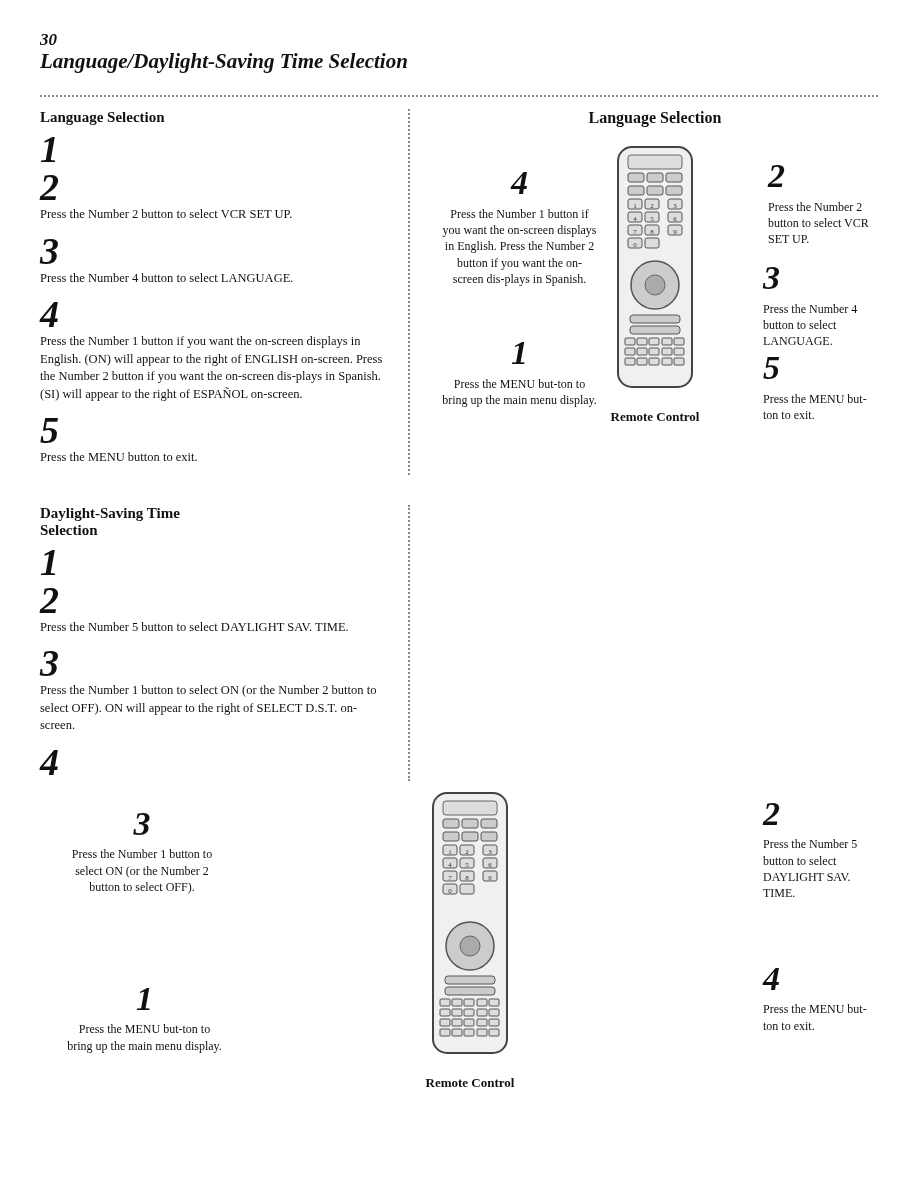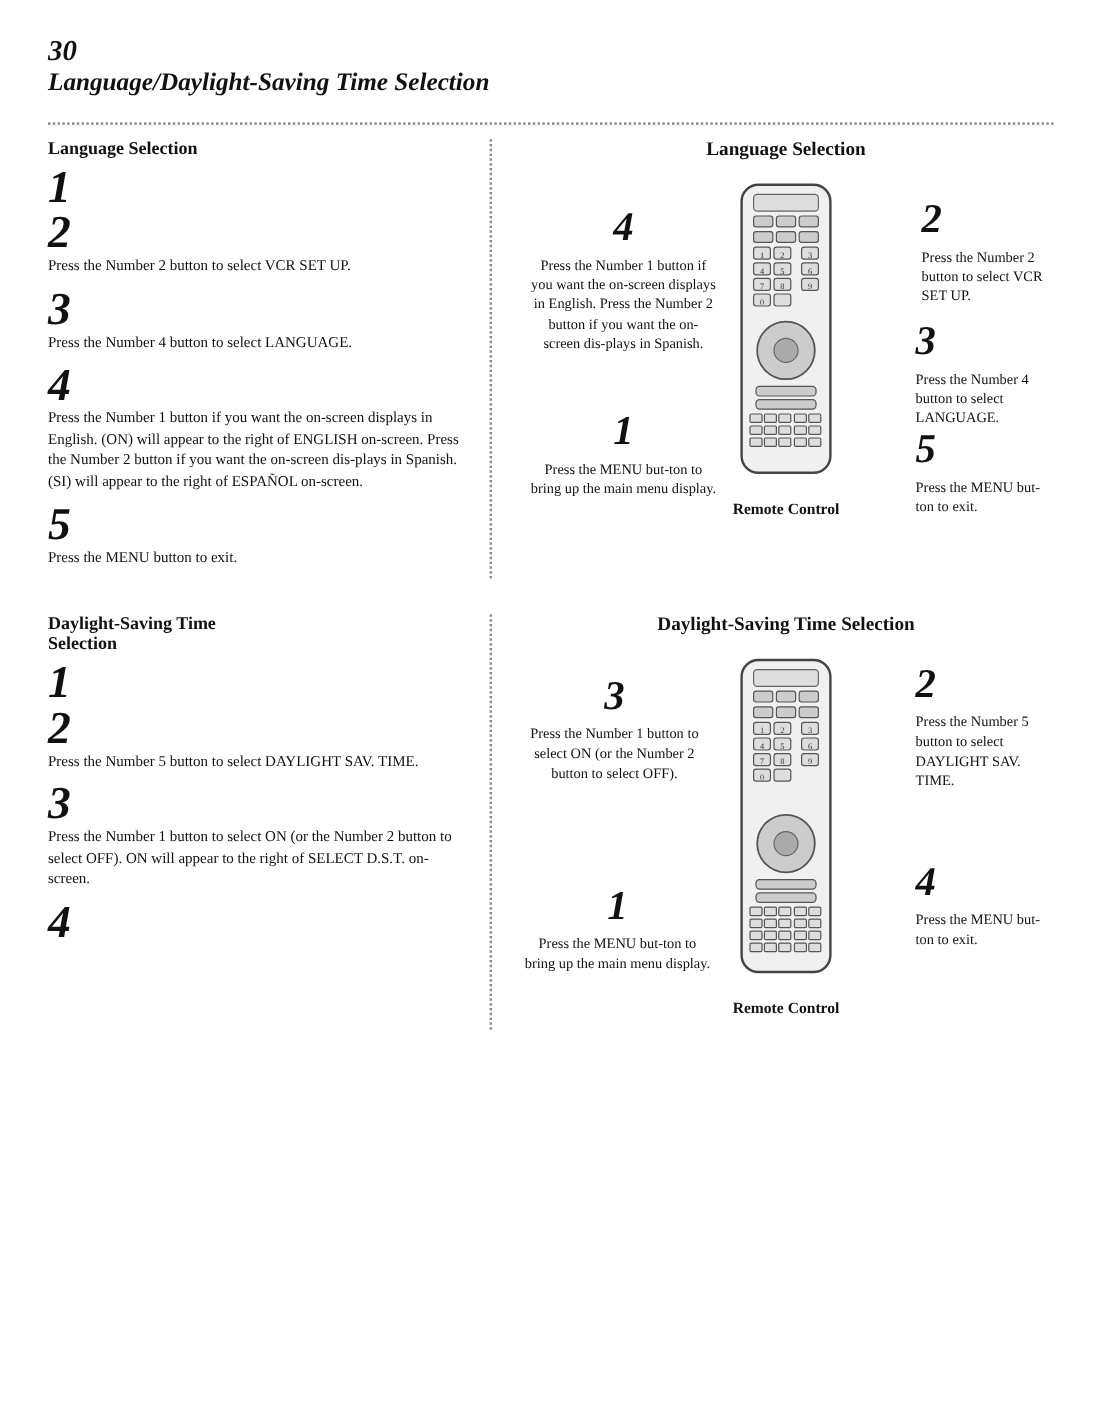--- a/index.html
+++ b/index.html
@@ -6,21 +6,21 @@
     body {
       width: 918px;
       min-height: 1188px;
       background: #fff;
       font-family: Times New Roman, serif;
       font-size: 13px;
       color: #111;
       padding: 30px 40px 30px 40px;
     }
     .page-number {
-      font-size: 24px;
+      font-size: 17px;
       font-weight: bold;
       font-style: italic;
       margin-bottom: 0;
     }
     .page-title {
       font-size: 21px;
       font-weight: bold;
       font-style: italic;
       margin-bottom: 22px;
       line-height: 1.1;
@@ -205,38 +205,37 @@
 
     <div class="remote-control-label">Remote Control</div>
   </div>
 </div>
 
 <div style="margin: 10px 0; display:flex; gap:0;">
   <div style="width:370px; border-right:2px dotted #888;"></div>
   <div style="flex:1;"></div>
 </div>
 
-<div class="two-col" style="margin-top:20px;">
+<div class="two-col" style="margin-top:20px;flex-direction:column;">
 
   <div class="left-col">
     <div class="section-title">Daylight-Saving Time<br>Selection</div>
 
     <div class="step-big">1</div>
 
     <div class="step-big">2</div>
     <div class="step-text">Press the Number 5  button to select DAYLIGHT SAV. TIME.</div>
 
     <div class="step-big">3</div>
     <div class="step-text">Press the Number 1 button to select ON (or  the Number 2 button to select OFF).  ON will appear to the right of SELECT D.S.T. on-screen.</div>
 
     <div class="step-big">4</div>
   </div>
 
   <div class="right-col">
-    <div class="right-section-title">Daylight-Saving Time Selection</div>
 
     <div style="position:relative; min-height:290px; width:100%;">
 
       <div style="position:absolute; left:5px; top:20px; width:150px; font-size:12px; line-height:1.35; text-align:center;">
         <span style="font-size:34px; font-weight:bold; font-style:italic; display:block;">3</span>
         Press the Number 1 button to select ON (or the Number 2 button to select OFF).
       </div>
 
       <div style="position:absolute; right:0; top:10px; width:115px; font-size:12px; line-height:1.35; text-align:left;">
         <span style="font-size:34px; font-weight:bold; font-style:italic; display:block;">2</span>

